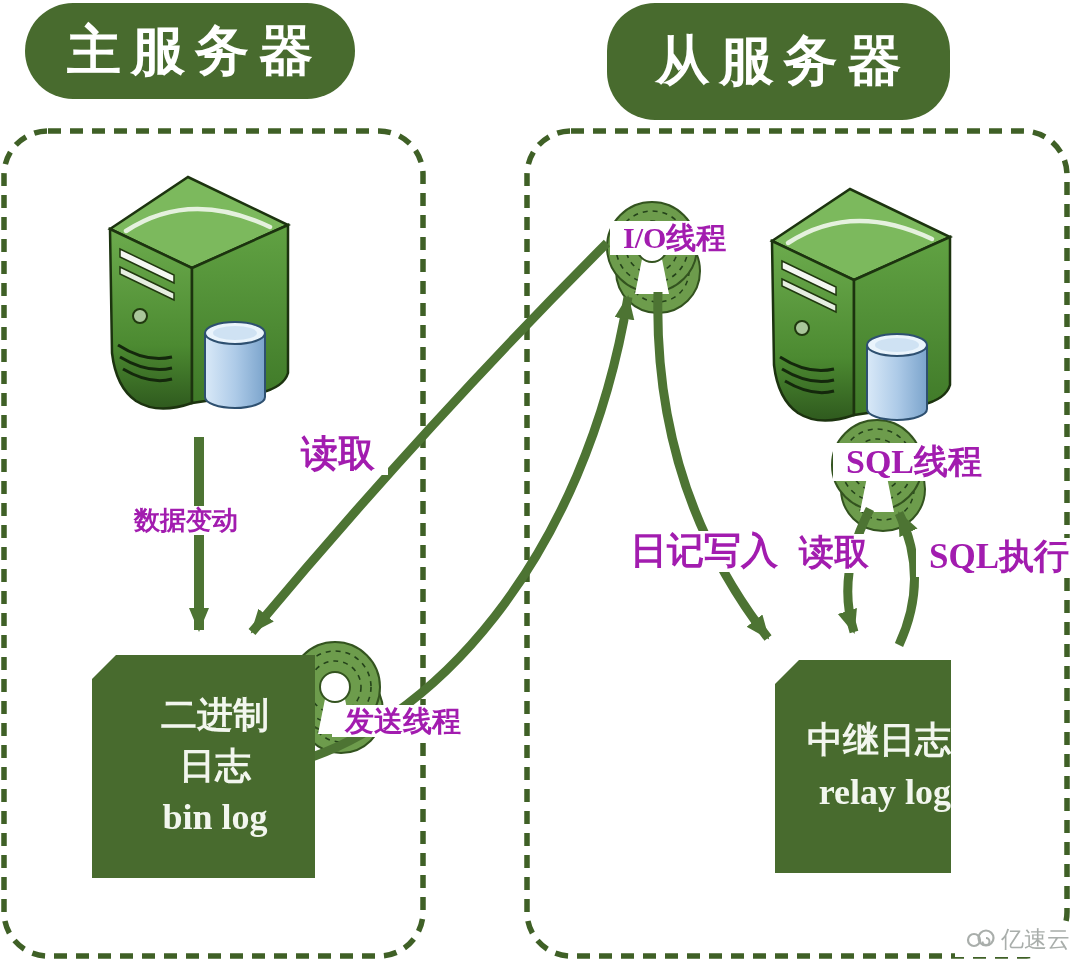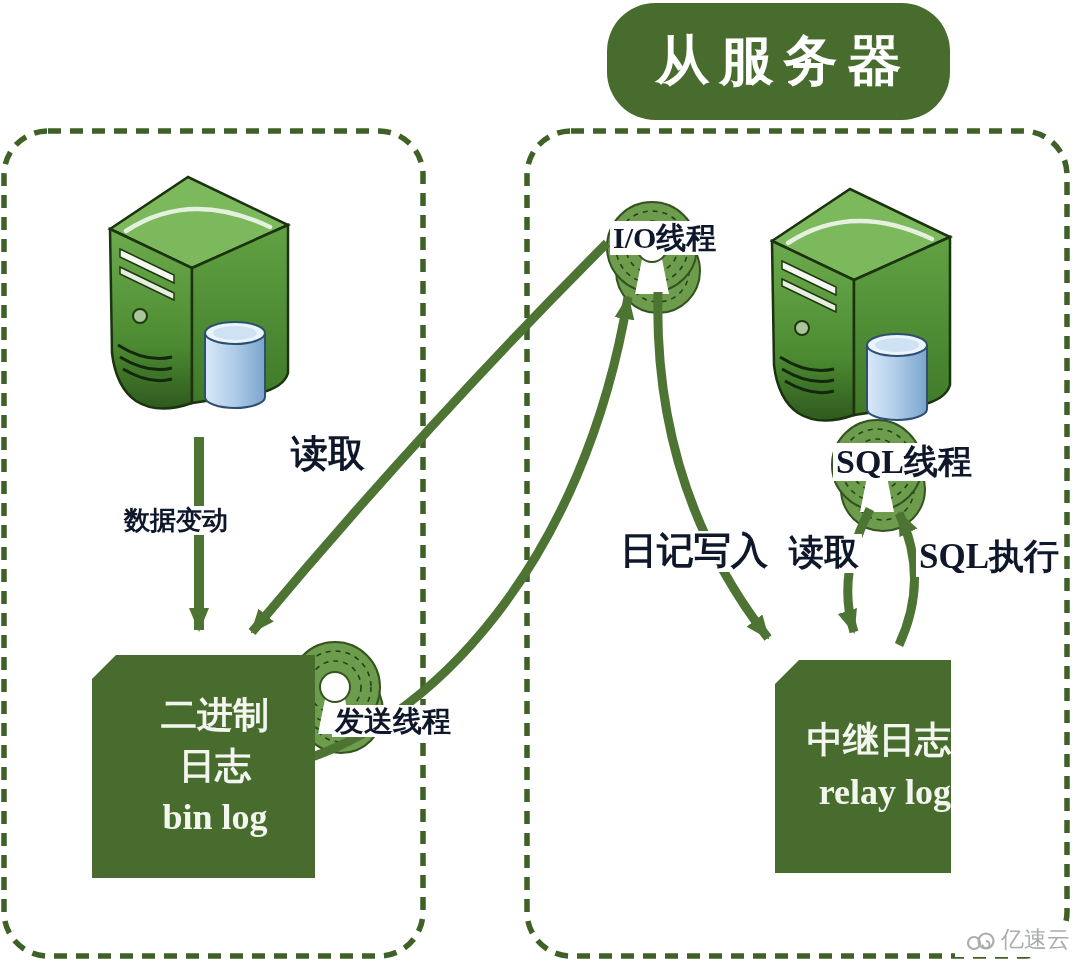--- a/index.html
+++ b/index.html
@@ -18,34 +18,34 @@
   #pill-slave{left:607px;top:3px;width:343px;height:117px;}
   .logbox{
     position:absolute;z-index:2;background:#486b2e;
     display:flex;flex-direction:column;align-items:center;justify-content:center;
     color:#f2f6ee;font-weight:700;font-size:36px;line-height:1.42;text-align:center;
     clip-path:polygon(24px 0,100% 0,100% 100%,0 100%,0 24px);
   }
   #binlog-box{left:92px;top:655px;width:200px;height:223px;padding-left:23px;}
   #relaylog-box{left:775px;top:660px;width:176px;height:213px;align-items:flex-end;}
   .lbl{
-    position:absolute;z-index:3;color:#0f172a;font-weight:700;line-height:1.05;
-    background:#ffffff;padding:1px 3px;white-space:nowrap;
+    position:absolute;z-index:3;color:#a21caf;font-weight:700;line-height:1.05;
+    background:#ffffff;padding:1px 13px;white-space:nowrap;
   }
   #lbl-data-change{left:121px;top:506px;font-size:26px;}
   #lbl-read-master{left:288px;top:434px;font-size:37px;}
   #lbl-send-thread{left:284px;top:705px;font-size:29px;margin-left:48px;}
   #lbl-io-thread{left:610px;top:221px;font-size:30px;}
   #lbl-log-write{left:585px;top:531px;font-size:37px;margin-left:32px;}
   #lbl-read-slave{left:786px;top:534px;font-size:35px;}
   #lbl-sql-exec{left:916px;top:538px;font-size:35px;}
   #lbl-sql-thread{left:833px;top:443px;font-size:34px;}
   #watermark{
     position:absolute;z-index:4;right:6px;bottom:6px;background:#ffffff;
-    display:flex;align-items:center;gap:4px;padding:2px 4px 2px 10px;
+    display:flex;align-items:flex-start;gap:4px;padding:2px 4px 2px 10px;
     color:#a9aeab;font-size:23px;font-weight:400;
     font-family:"Liberation Sans","DejaVu Sans",sans-serif;
   }
 </style>
 </head>
 <body>
 
 <div id="stage">
 
   <svg id="underlay" width="1080" height="963" viewBox="0 0 1080 963">
@@ -106,20 +106,23 @@
     <path d="M607,243 Q425,425 252,632" stroke="#4d7433" stroke-width="9" fill="none" marker-end="url(#ah)"></path>
     <path d="M285,765 C430,730 585,560 628,297" stroke="#4d7433" stroke-width="9" fill="none" marker-end="url(#ah)"></path>
     <path d="M658,292 Q653,490 768,638" stroke="#4d7433" stroke-width="9" fill="none" marker-end="url(#ah)"></path>
     <path d="M870,509 Q836,575 854,632" stroke="#4d7433" stroke-width="9" fill="none" marker-end="url(#ah)"></path>
     <path d="M899,645 Q930,578 899,513" stroke="#4d7433" stroke-width="9" fill="none" marker-end="url(#ah)"></path>
 
     <use href="#server" transform="translate(110,173)"></use>
     <use href="#server" transform="translate(772,185)"></use>
   </svg>
 
+  <div class="pill" id="pill-master">
+    <span>主服务器</span>
+  </div>
   <div class="pill" id="pill-slave">
     <span>从服务器</span>
   </div>
 
   <div class="logbox" id="binlog-box">
     <div>二进制</div>
     <div>日志</div>
     <div>bin log</div>
   </div>
   <div class="logbox" id="relaylog-box">

